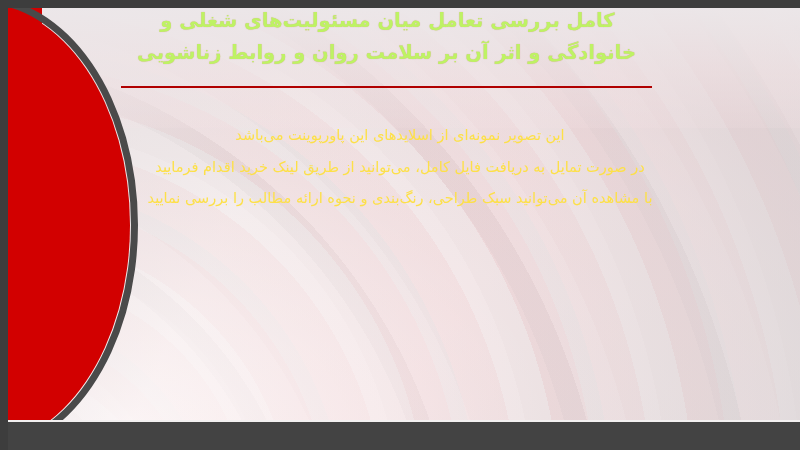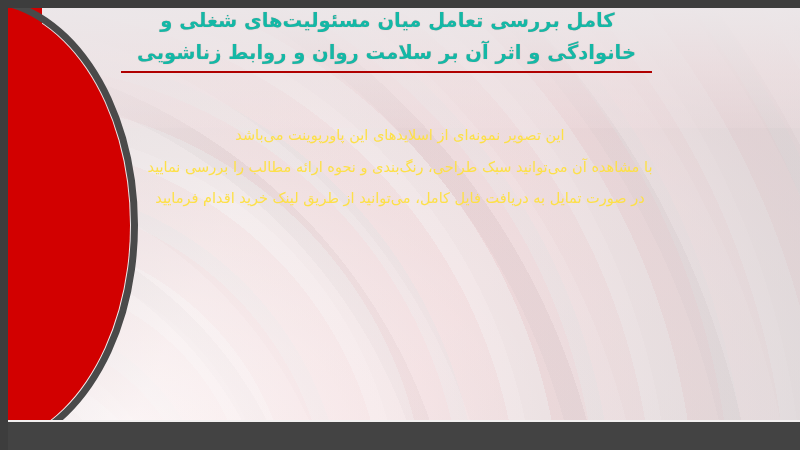--- a/index.html
+++ b/index.html
@@ -126,32 +126,32 @@
   .content{
     position:absolute;inset:0;z-index:25;
     pointer-events:none;
   }
   .content > *{pointer-events:auto;}
 
   .title{
     position:absolute;
     right:120px;left:95px;top:6px;
     text-align:center;
-    color:#14b8a6;
+    color:#bef264;
     font-size:19.5px;
     font-weight:700;
     line-height:1.52;
     direction:rtl;
     text-shadow:0 0 1px rgba(176,0,0,0.30);
   }
   .title-line1{display:block;}
   .title-line2{
     display:block;
     border-bottom:2px solid #b00000;
-    padding-bottom:4px;
+    padding-bottom:19px;
     margin:2px 28px 0 26px;
   }
 
   .body-block{
     position:absolute;
     right:130px;left:130px;top:120px;
     direction:rtl;
     text-align:center;
     color:#fde047;
     font-size:14.5px;
@@ -185,18 +185,18 @@
 
   <div class="content">
 
     <div class="title">
       <span class="title-line1">کامل بررسی تعامل میان مسئولیت‌های شغلی و</span>
       <span class="title-line2">خانوادگی و اثر آن بر سلامت روان و روابط زناشویی</span>
     </div>
 
     <div class="body-block">
       <span class="body-line">این تصویر نمونه‌ای از اسلایدهای این پاورپوینت می‌باشد</span>
+      <span class="body-line">در صورت تمایل به دریافت فایل کامل، می‌توانید از طریق لینک خرید اقدام فرمایید</span>
       <span class="body-line">با مشاهده آن می‌توانید سبک طراحی، رنگ‌بندی و نحوه ارائه مطالب را بررسی نمایید</span>
-      <span class="body-line">در صورت تمایل به دریافت فایل کامل، می‌توانید از طریق لینک خرید اقدام فرمایید</span>
     </div>
 
   </div>
 </div>
 
 </body></html>

